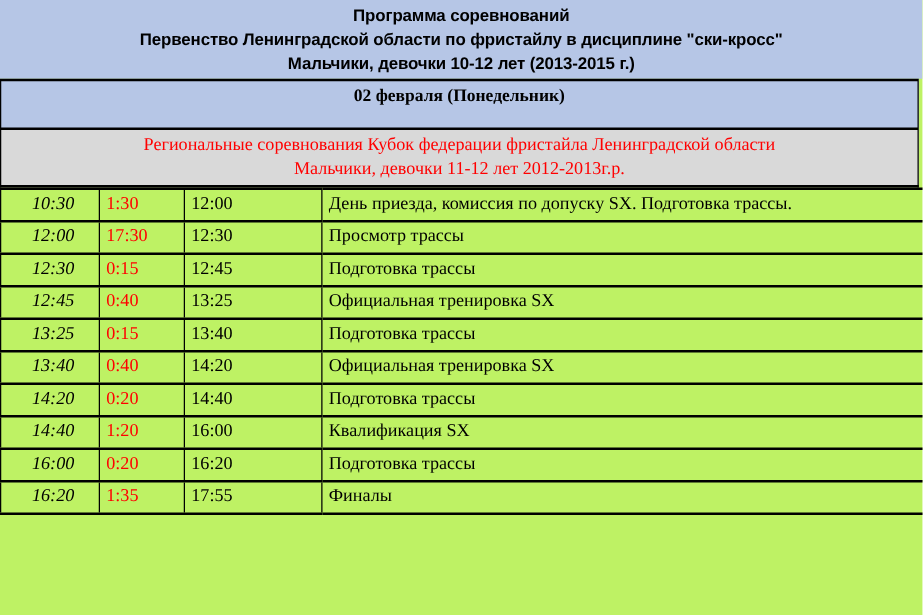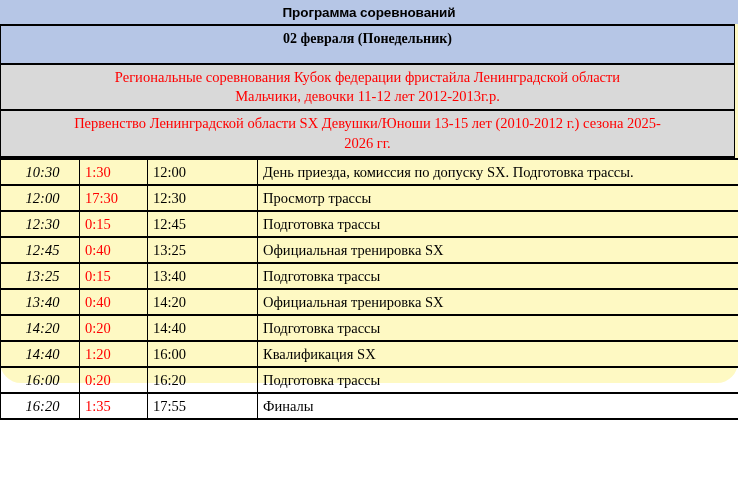--- a/index.html
+++ b/index.html
@@ -9,24 +9,23 @@
   }
   body {
     width: 738px;
     height: 492px;
     overflow: hidden;
     font-family: "Liberation Serif", "DejaVu Serif", serif;
   }
 
   .doc {
     width: 738px;
-    height: 383px;
+    height: 492px;
     position: relative;
-    background: #fef9c3;
-    border-radius: 21px;
+    background: #bef264;
   }
 
   
   .title-block {
     background: #b6c6e6;
     width: 738px;
     padding: 3px 0 2px 0;
     box-sizing: border-box;
     text-align: center;
     font-family: "Liberation Sans", "DejaVu Sans", sans-serif;
@@ -105,33 +104,31 @@
   td.c-end   { width: 104px; text-align: left; }
   td.c-desc  { width: 494px; text-align: left; }
 </style>
 </head>
 <body>
 
 <div class="doc">
 
   <div class="title-block">
     <div class="title-line">Программа соревнований</div>
+    <div class="title-line">Первенство Ленинградской области по фристайлу в дисциплине "ски-кросс"</div>
+    <div class="title-line">Мальчики, девочки 10-12 лет (2013-2015 г.)</div>
   </div>
 
   <div class="date-band">02 февраля (Понедельник)</div>
 
   <div class="grey-band">
     <div>Региональные соревнования Кубок федерации фристайла Ленинградской области</div>
     <div>Мальчики, девочки 11-12 лет  2012-2013г.р.</div>
   </div>
 
-  <div class="grey-band second">
-    <div>Первенство Ленинградской области  SX   Девушки/Юноши 13-15 лет  (2010-2012 г.) сезона 2025-</div>
-    <div>2026 гг.</div>
-  </div>
 
   <table class="schedule">
     <tbody>
       <tr>
         <td class="c-start">10:30</td>
         <td class="c-dur">1:30</td>
         <td class="c-end">12:00</td>
         <td class="c-desc">День приезда, комиссия по допуску SX. Подготовка трассы.</td>
       </tr>
       <tr>

